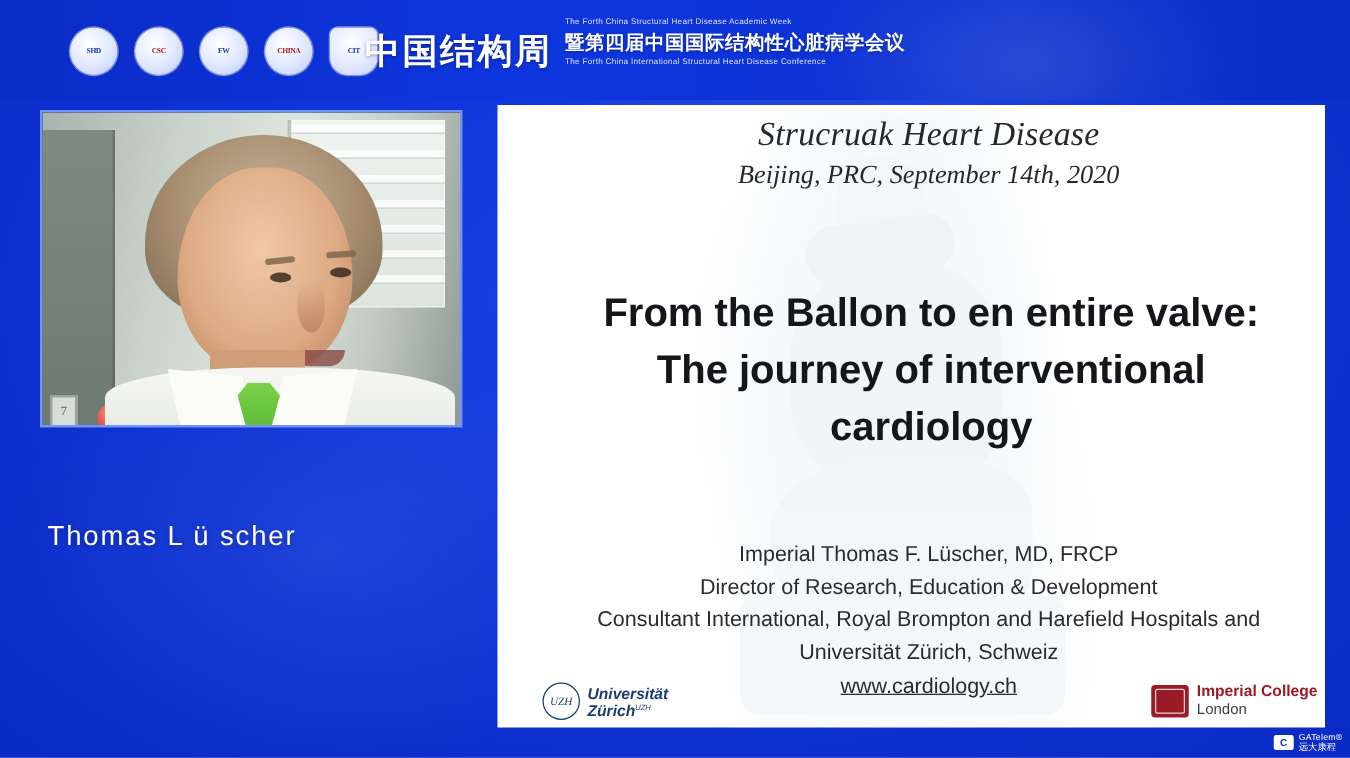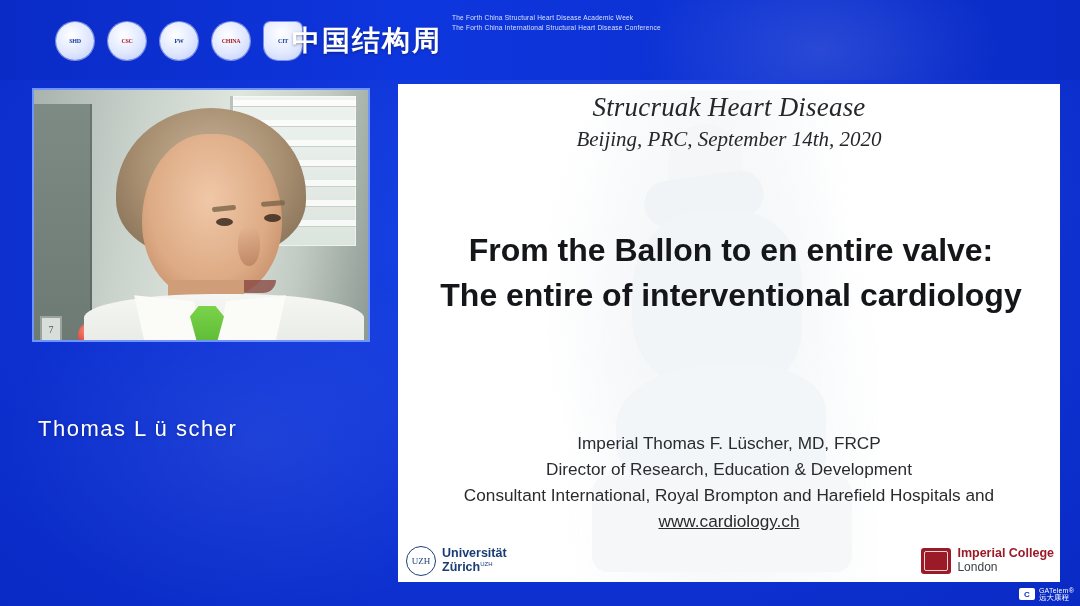--- a/index.html
+++ b/index.html
@@ -219,21 +219,21 @@
   }
   .thinker .t-leg {
     position: absolute; left: 68px; top: 276px; width: 210px; height: 130px;
     background: #e4ebf0; border-radius: 46% 34% 30% 40%;
   }
   .thinker .t-base {
     position: absolute; left: 44px; top: 386px; width: 260px; height: 96px;
     background: #e8eef3; border-radius: 16px;
   }
 
-  .slide-inner { position: absolute; inset: 0; }
+  .slide-inner { position: absolute; inset: 0; margin-left: 28px; }
 
   .slide-head {
     position: absolute; left: 0; right: 0; top: 8px; text-align: center;
     font-family: "Liberation Serif", serif;
     font-style: italic; color: #26272b;
   }
   .slide-head .l1 { font-size: 27px; letter-spacing: 0.2px; }
   .slide-head .l2 { font-size: 21px; margin-top: 4px; }
 
   .slide-title {
@@ -248,21 +248,21 @@
     position: absolute; left: 10px; right: 10px; top: 346px;
     text-align: center; color: #2a2b2f;
     font-family: "Liberation Sans", sans-serif;
     font-size: 17.2px; line-height: 1.52;
   }
   .slide-author .url { text-decoration: underline; }
 
   
   .slide-foot-left {
     position: absolute; left: 8px; bottom: 6px;
-    display: flex; align-items: center; gap: 6px;
+    display: flex; align-items: flex-end; gap: 6px; font-style: italic;
   }
   .zh-seal {
     width: 30px; height: 30px; border-radius: 50%;
     border: 1.5px solid #1c3f7a;
     display: flex; align-items: center; justify-content: center;
     color: #1c3f7a; font-size: 9px; font-family: "Liberation Serif", serif;
   }
   .zh-text { line-height: 1.08; color: #1a3c74; }
   .zh-text .a { font-size: 12.5px; font-weight: bold; }
   .zh-text .b { font-size: 12.5px; font-weight: bold; }
@@ -328,20 +328,21 @@
         <span class="crest">CIT</span>
       </div>
     </div>
 
     <div class="cn-title">
       <span>中国结构周</span>
     </div>
 
     <div class="banner-text">
       <div class="bt-en">The Forth China Structural Heart Disease Academic Week</div>
+      <div class="bt-cn">暨第四届中国国际结构性心脏病学会议</div>
       <div class="bt-en">The Forth China International Structural Heart Disease Conference</div>
     </div>
   </div>
 
   <div class="video-tile">
     <div class="vid-wall"></div>
     <div class="vid-window">
       <div class="blind" style="top:4px"></div>
       <div class="blind" style="top:24px"></div>
       <div class="blind" style="top:44px"></div>
@@ -384,27 +385,28 @@
     </div>
 
     <div class="slide-inner">
       <div class="slide-head">
         <div class="l1">Strucruak Heart Disease</div>
         <div class="l2">Beijing, PRC, September 14th, 2020</div>
       </div>
 
       <div class="slide-title">
         <div>From the Ballon to en entire valve:</div>
-        <div>The entire of interventional cardiology</div>
+        <div>The journey of interventional cardiology</div>
       </div>
 
       <div class="slide-author">
         <div>Imperial Thomas F. Lüscher, MD, FRCP</div>
         <div>Director of Research, Education &amp; Development</div>
         <div>Consultant International, Royal Brompton and Harefield Hospitals and</div>
+        <div>Universität Zürich, Schweiz</div>
         <div class="url">www.cardiology.ch</div>
       </div>
 
       <div class="slide-foot-left">
         <div class="zh-seal">
           <span>UZH</span>
         </div>
         <div class="zh-text">
           <div class="a">Universität</div>
           <div class="b"><span>Zürich</span><sup>UZH</sup></div>

